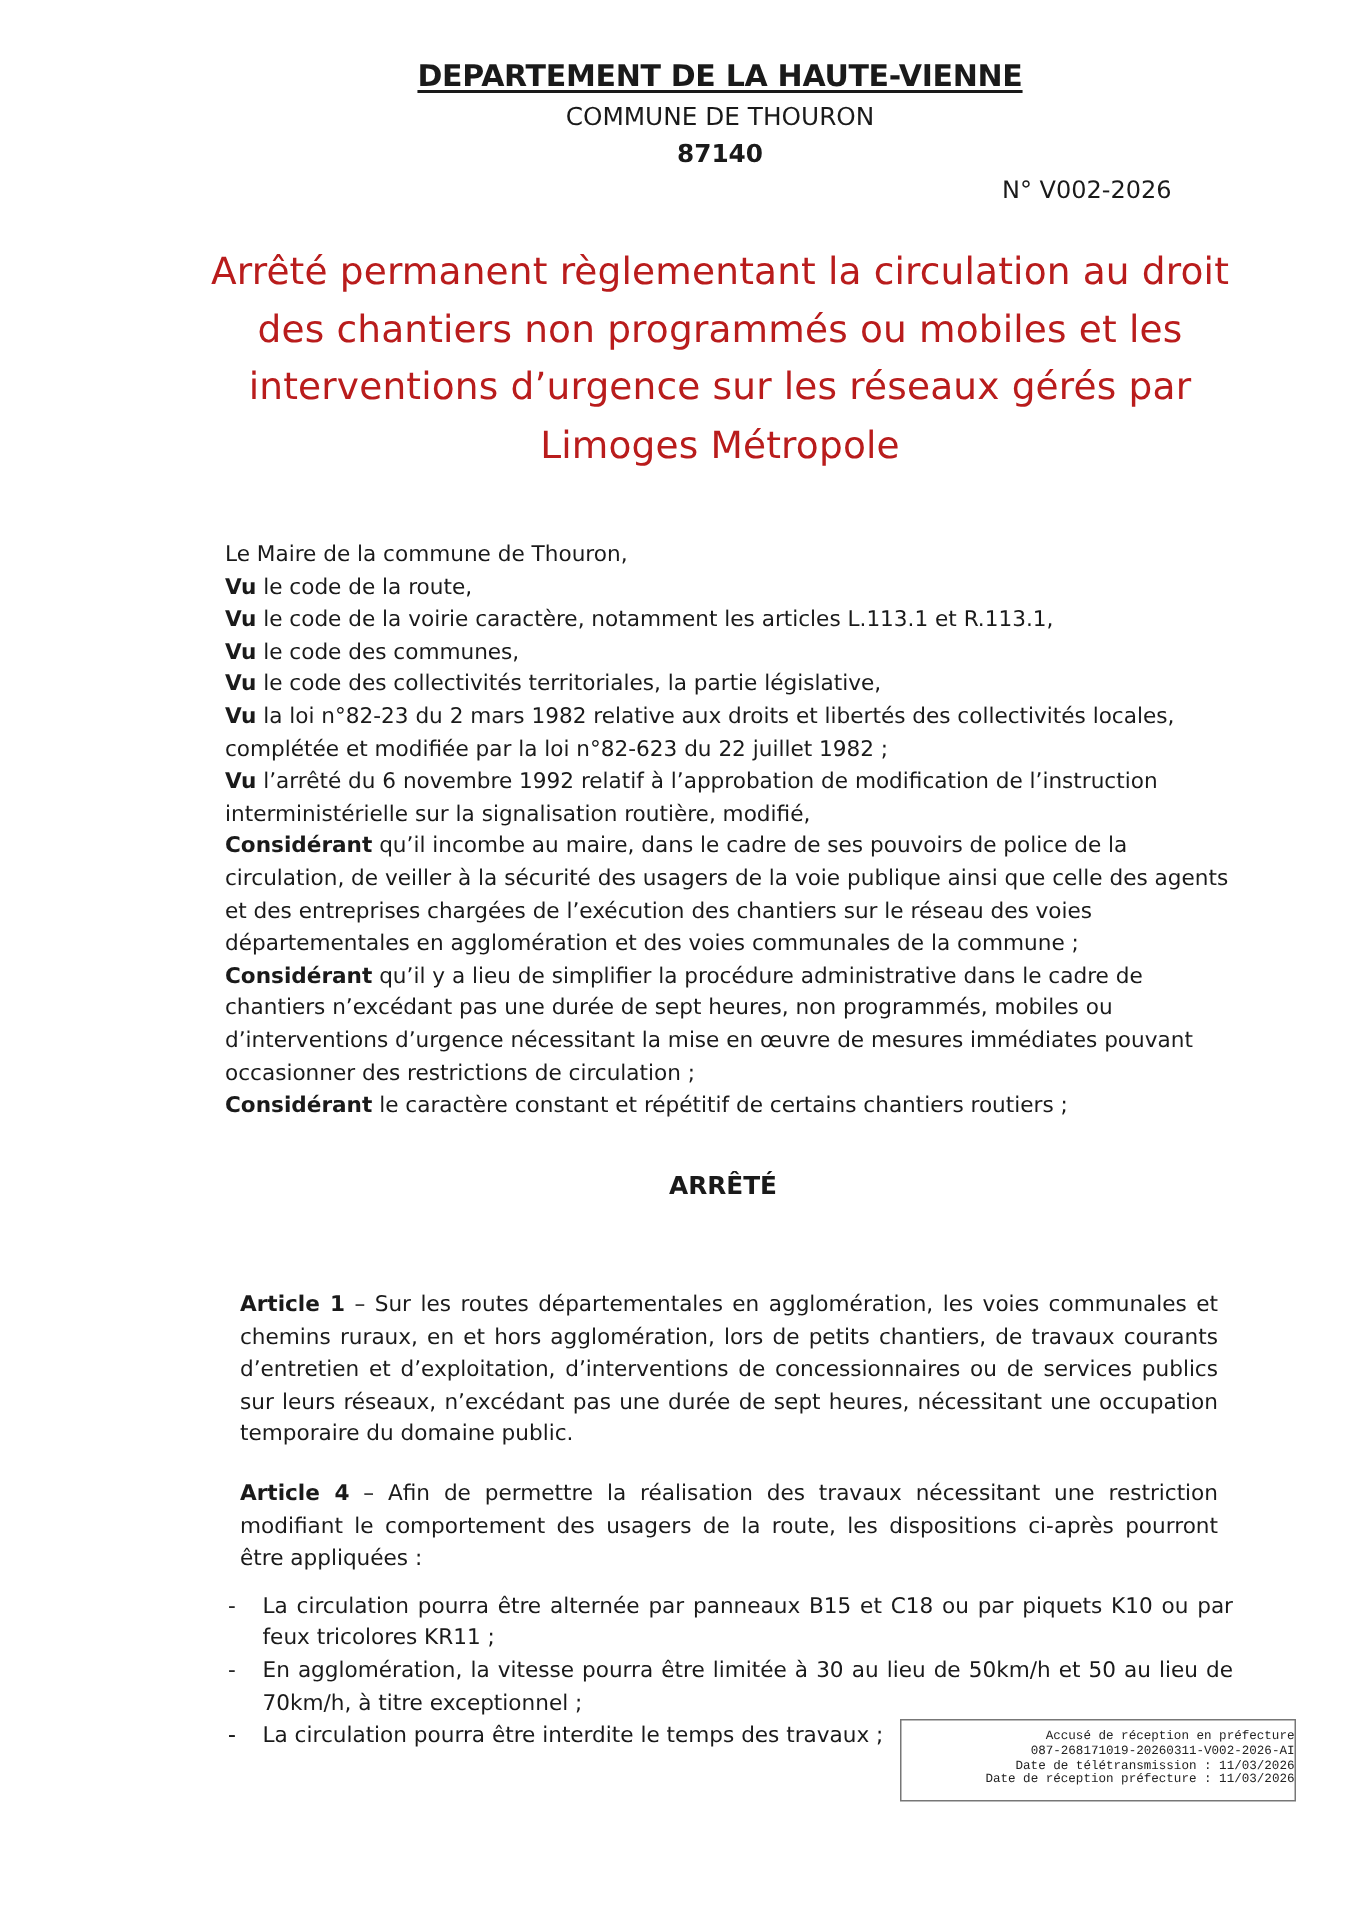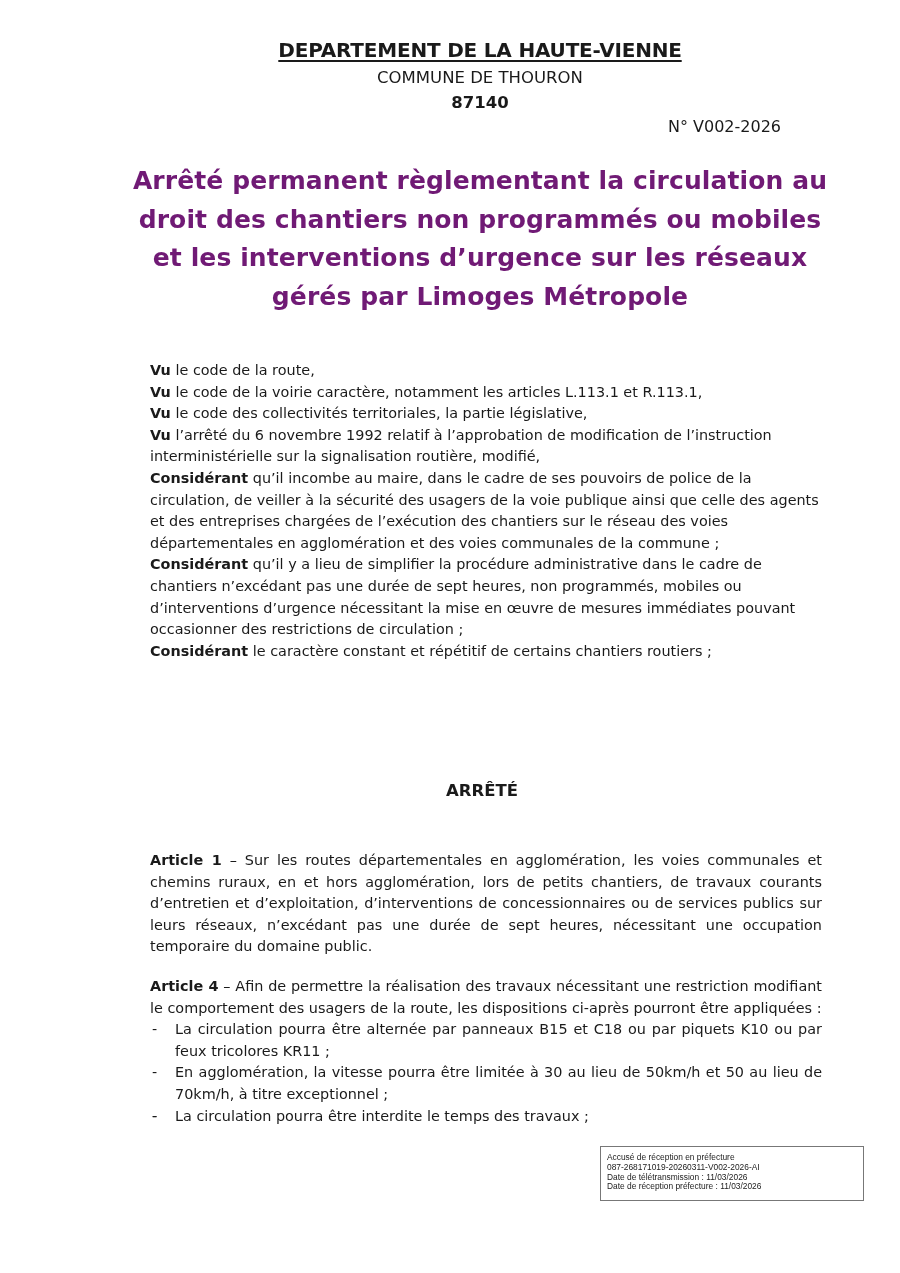--- a/index.html
+++ b/index.html
@@ -5,52 +5,55 @@
   html, body { margin: 0; padding: 0; background: #ffffff; }
   body { width: 900px; height: 1273px; position: relative; overflow: hidden;
          font-family: "DejaVu Sans", sans-serif; color: #1a1a1a; }
   .page { position: absolute; left: 0; top: 0; width: 867px; height: 1273px; }
   .hdr { position: absolute; left: 0; width: 960px; text-align: center; font-weight: bold; }
   .dept { top: 38px; font-size: 20px; text-decoration: underline; text-underline-offset: 3px; text-decoration-thickness: 2px; letter-spacing: -0.2px; }
   .commune { top: 68px; font-size: 16.5px; font-weight: normal; }
   .cp { top: 93px; font-size: 16.5px; }
   .numero { position: absolute; right: 86px; top: 117px; font-size: 16px; }
   .title { position: absolute; left: 130px; width: 700px; top: 162px; text-align: center;
-           color: #701a75; font-weight: bold; font-size: 25px; line-height: 38.5px; letter-spacing: 0.1px; }
+           color: #b91c1c; font-weight: normal; font-size: 25px; line-height: 38.5px; letter-spacing: 0.1px; }
   .body { position: absolute; left: 150px; width: 672px; font-size: 14.4px; line-height: 21.6px; }
   .preamble { top: 360px; }
   .preamble p { margin: 0; }
   .arrete { position: absolute; left: 0; width: 964px; top: 781px; text-align: center; font-weight: bold; font-size: 16.5px; }
-  .article { text-align: justify; margin: 0; }
+  .article { text-align: justify; margin: 10px; }
   .art1 { top: 850px; }
   .art2 { top: 976px; }
   .bullets { list-style: none; margin: 0; padding: 0; }
   .bullets li { position: relative; padding-left: 25px; text-align: justify; }
   .bullets li .dash { position: absolute; left: 2px; top: 0; }
   b { font-weight: bold; }
   .stamp { position: absolute; left: 600px; top: 1146px; width: 264px; height: 55px; border: 1px solid #777;
-           font-family: Liberation Sans, sans-serif; font-size: 8.4px; line-height: 9.8px; color: #222; padding: 6px 0 0 6px; box-sizing: border-box; }
+           font-family: Liberation Mono, monospace; font-size: 8.4px; line-height: 9.8px; color: #222; padding: 6px 0 0 6px; box-sizing: border-box; text-align: right; }
   .stamp div { white-space: nowrap; }
 </style>
 </head>
 <body>
 
 <div class="page">
 
   <div class="hdr dept">DEPARTEMENT DE LA HAUTE-VIENNE</div>
   <div class="hdr commune">COMMUNE DE THOURON</div>
   <div class="hdr cp">87140</div>
   <div class="numero">N° V002-2026</div>
 
   <div class="title">Arrêté permanent règlementant la circulation au droit des chantiers non programmés ou mobiles et les interventions d’urgence sur les réseaux gérés par Limoges Métropole</div>
 
   <div class="body preamble">
+    <p><b></b><span>Le Maire de la commune de Thouron,</span></p>
     <p><b>Vu</b><span> le code de la route,</span></p>
     <p><b>Vu</b><span> le code de la voirie caractère, notamment les articles L.113.1 et R.113.1,</span></p>
+    <p><b>Vu</b><span> le code des communes,</span></p>
     <p><b>Vu</b><span> le code des collectivités territoriales, la partie législative,</span></p>
+    <p><b>Vu</b><span> la loi n°82-23 du 2 mars 1982 relative aux droits et libertés des collectivités locales, complétée et modifiée par la loi n°82-623 du 22 juillet 1982 ;</span></p>
     <p><b>Vu</b><span> l’arrêté du 6 novembre 1992 relatif à l’approbation de modification de l’instruction interministérielle sur la signalisation routière, modifié,</span></p>
     <p><b>Considérant</b><span> qu’il incombe au maire, dans le cadre de ses pouvoirs de police de la circulation, de veiller à la sécurité des usagers de la voie publique ainsi que celle des agents et des entreprises chargées de l’exécution des chantiers sur le réseau des voies départementales en agglomération et des voies communales de la commune ;</span></p>
     <p><b>Considérant</b><span>  qu’il y a lieu de simplifier la procédure administrative dans le cadre de chantiers n’excédant pas une durée de sept heures, non programmés, mobiles ou d’interventions d’urgence nécessitant la mise en œuvre de mesures immédiates pouvant occasionner des restrictions de circulation ;</span></p>
     <p><b>Considérant</b><span>  le caractère constant et répétitif de certains chantiers routiers ;</span></p>
   </div>
 
   <div class="arrete">ARRÊTÉ</div>
 
   <div class="body art1">
     <p class="article"><b>Article 1</b><span> – Sur les routes départementales en agglomération, les voies communales et chemins ruraux, en et hors agglomération, lors de petits chantiers, de travaux courants d’entretien et d’exploitation, d’interventions de concessionnaires ou de services publics sur leurs réseaux, n’excédant pas une durée de sept heures, nécessitant une occupation temporaire du domaine public.</span></p>

